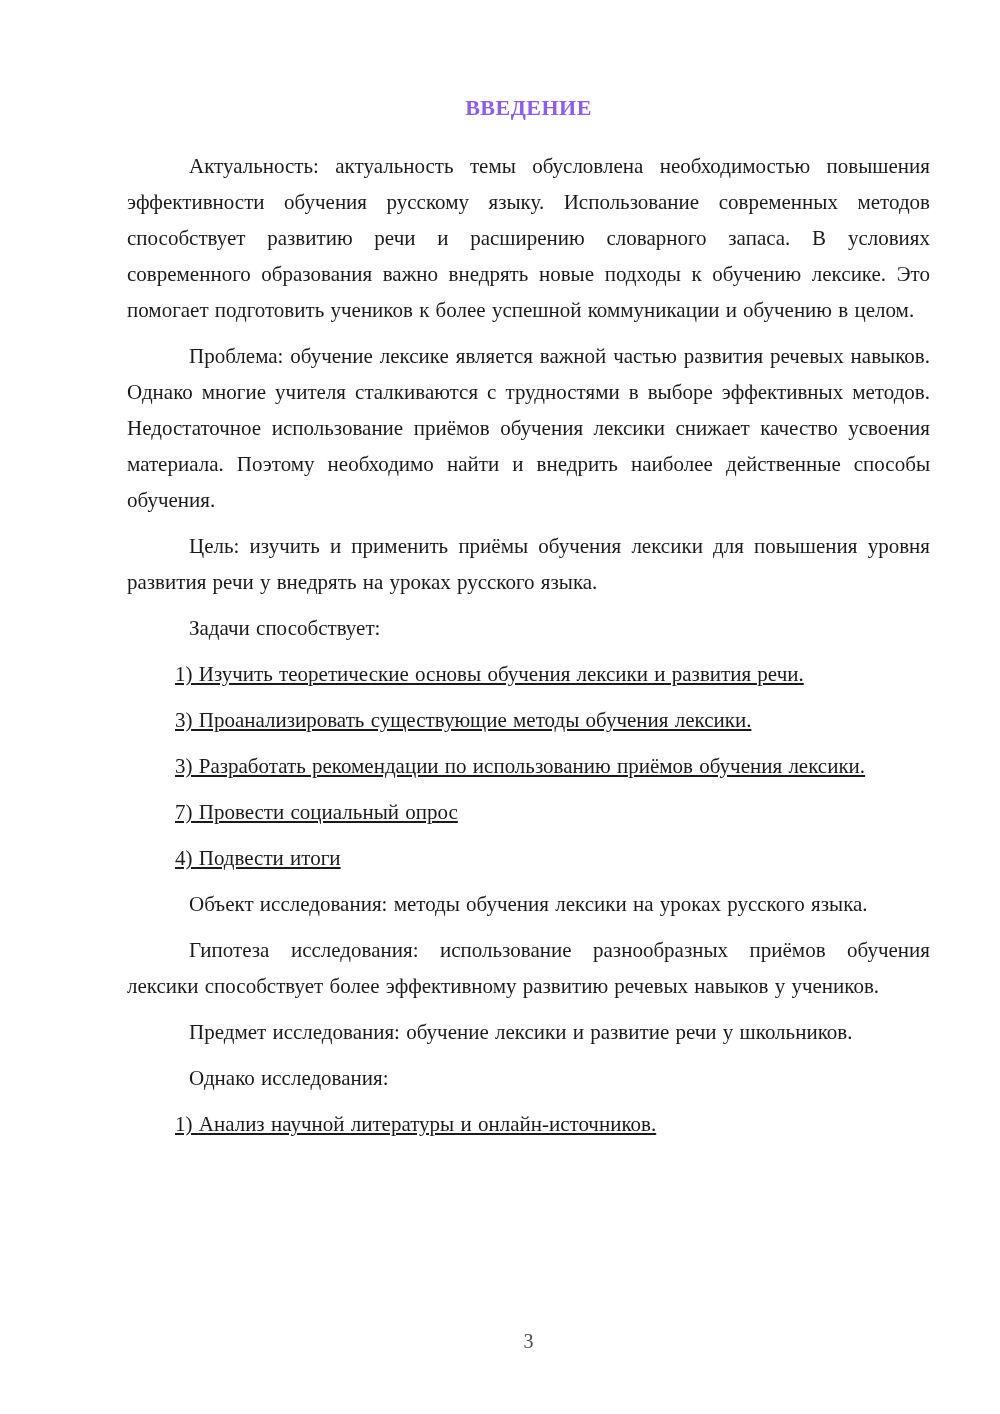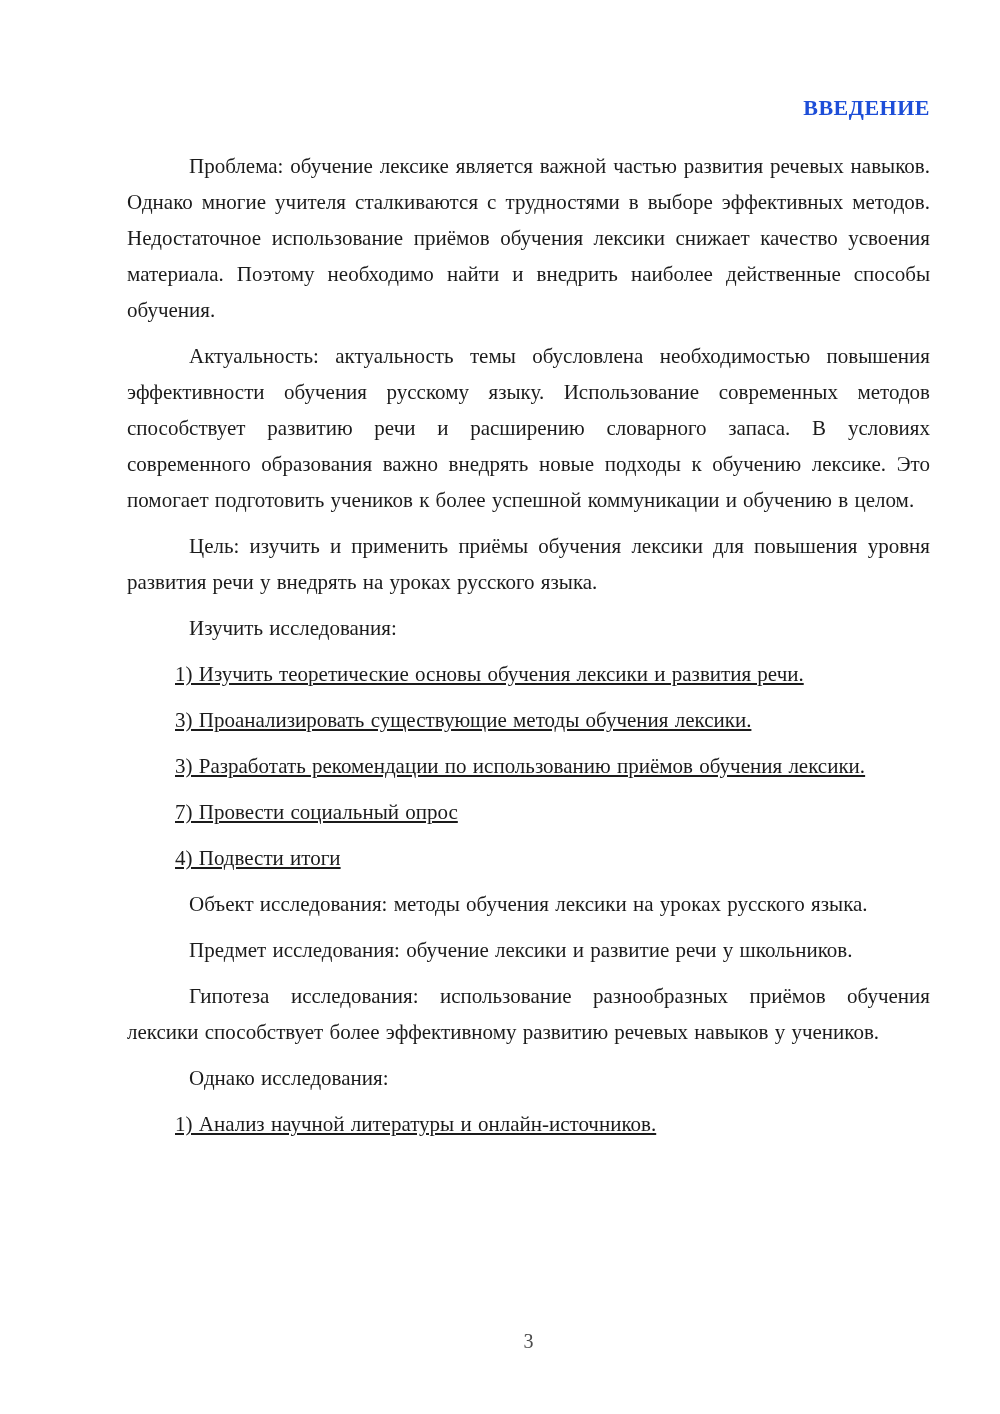--- a/index.html
+++ b/index.html
@@ -15,27 +15,27 @@
     font-family: "Liberation Serif", "DejaVu Serif", serif;
     color: #1b1b1b;
   }
   .page {
     position: absolute;
     left: 127px;
     top: 94px;
     width: 803px;
   }
   .doc-title {
-    text-align: right;
+    text-align: center;
     font-weight: bold;
     font-size: 22px;
     line-height: 28px;
     margin: 0 0 26px 0;
     letter-spacing: 0.5px;
-    color: #1d4ed8;
+    color: #8b5cf6;
   }
   p.para, p.list-para {
     font-size: 21px;
     line-height: 36px;
     margin: 0 0 10px 0;
     text-align: justify;
     text-align-last: left;
     word-spacing: 1px;
   }
   p.para {
@@ -55,29 +55,29 @@
     line-height: 28px;
     color: #4a4a4a;
   }
 </style>
 </head>
 <body>
 
 <div class="page">
   <h1 class="doc-title">ВВЕДЕНИЕ</h1>
 
+  <p class="para">Актуальность: актуальность темы обусловлена необходимостью повышения эффективности обучения русскому языку. Использование современных методов способствует развитию речи и расширению словарного запаса. В условиях современного образования важно внедрять новые подходы к обучению лексике. Это помогает подготовить учеников к более успешной коммуникации и обучению в целом.</p>
   <p class="para">Проблема: обучение лексике является важной частью развития речевых навыков. Однако многие учителя сталкиваются с трудностями в выборе эффективных методов. Недостаточное использование приёмов обучения лексики снижает качество усвоения материала. Поэтому необходимо найти и внедрить наиболее действенные способы обучения.</p>
-  <p class="para">Актуальность: актуальность темы обусловлена необходимостью повышения эффективности обучения русскому языку. Использование современных методов способствует развитию речи и расширению словарного запаса. В условиях современного образования важно внедрять новые подходы к обучению лексике. Это помогает подготовить учеников к более успешной коммуникации и обучению в целом.</p>
   <p class="para">Цель: изучить и применить приёмы обучения лексики для повышения уровня развития речи у внедрять на уроках русского языка.</p>
-  <p class="para">Изучить исследования:</p>
+  <p class="para">Задачи способствует:</p>
   <p class="list-para">1) Изучить теоретические основы обучения лексики и развития речи.</p>
   <p class="list-para">3) Проанализировать существующие методы обучения лексики.</p>
   <p class="list-para">3) Разработать рекомендации по использованию приёмов обучения лексики.</p>
   <p class="list-para">7) Провести социальный опрос</p>
   <p class="list-para">4) Подвести итоги</p>
   <p class="para">Объект исследования: методы обучения лексики на уроках русского языка.</p>
+  <p class="para">Гипотеза исследования: использование разнообразных приёмов обучения лексики способствует более эффективному развитию речевых навыков у учеников.</p>
   <p class="para">Предмет исследования: обучение лексики и развитие речи у школьников.</p>
-  <p class="para">Гипотеза исследования: использование разнообразных приёмов обучения лексики способствует более эффективному развитию речевых навыков у учеников.</p>
   <p class="para">Однако исследования:</p>
   <p class="list-para">1) Анализ научной литературы и онлайн-источников.</p>
 </div>
 
 <div class="page-number">3</div>
 
 </body></html>

